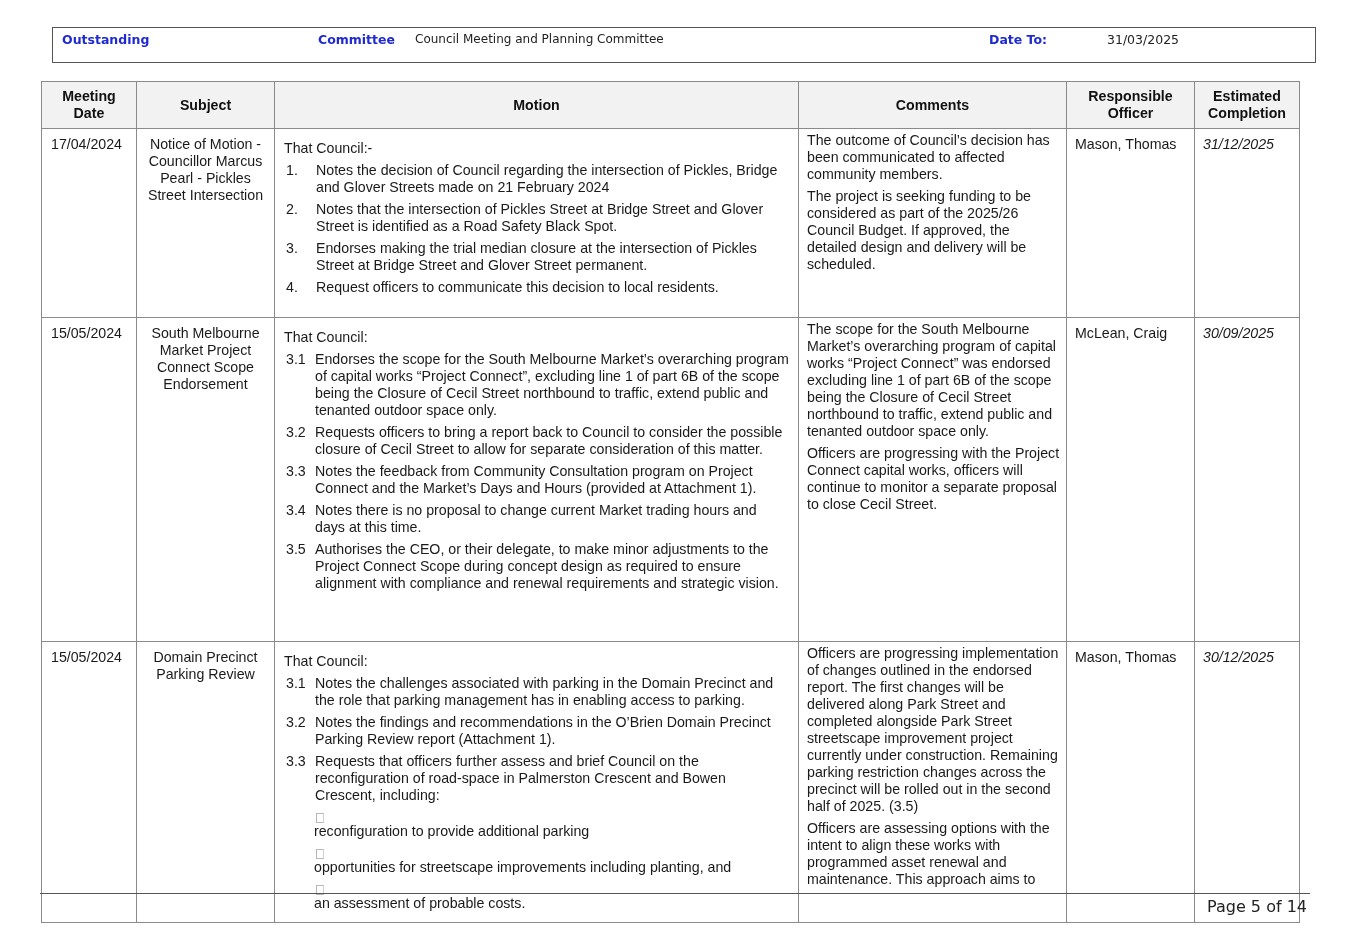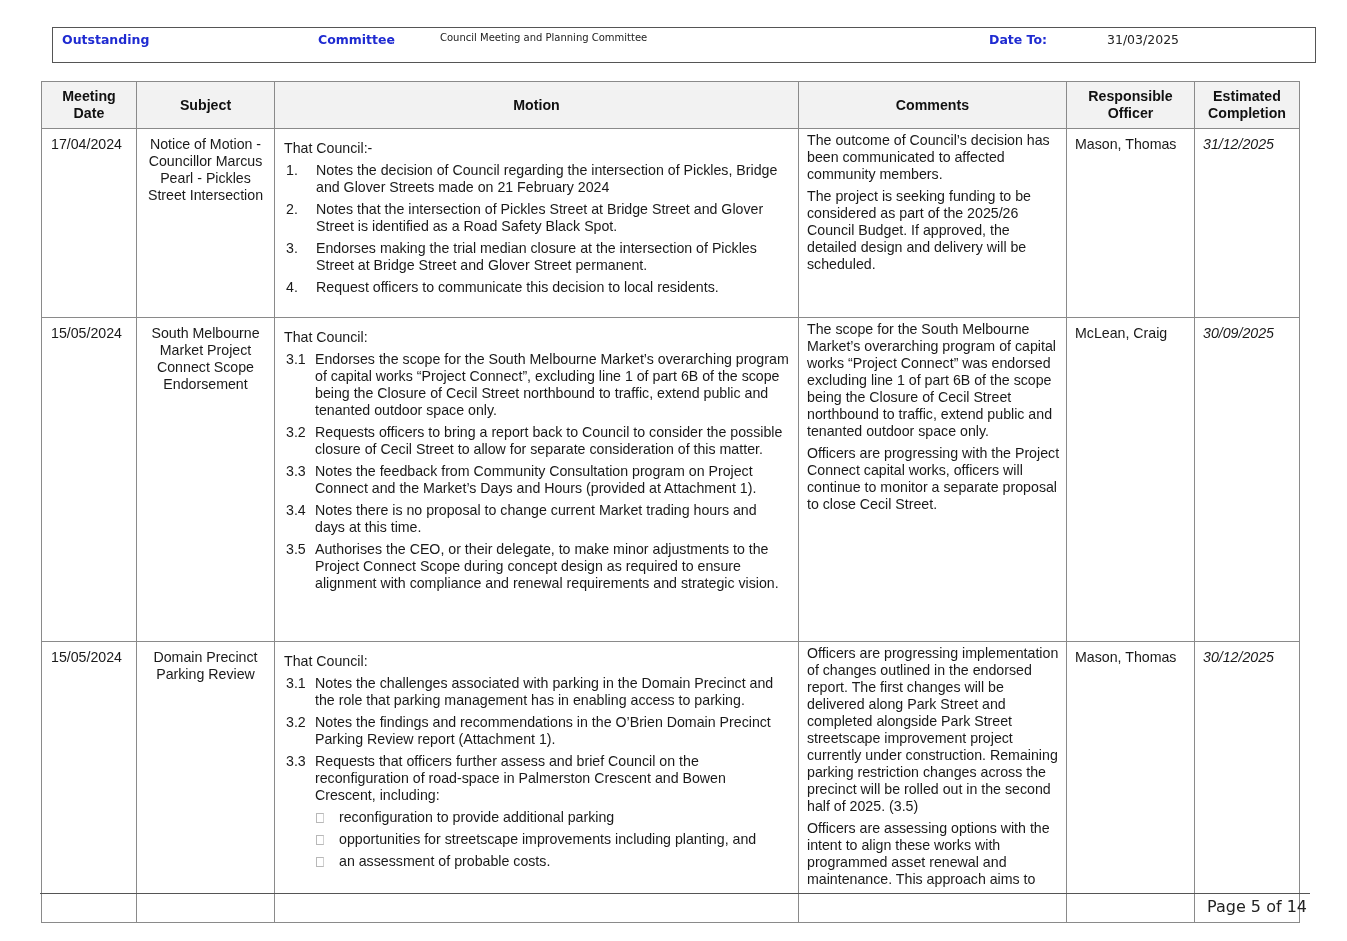--- a/index.html
+++ b/index.html
@@ -4,21 +4,21 @@
 <style>
   html, body { margin: 0; padding: 0; background: #ffffff; }
   body { width: 1347px; height: 941px; position: relative; overflow: hidden; font-family: "Liberation Sans", sans-serif; color: #1a1a1a; }
 
   .hdr-box { position: absolute; left: 41px; top: 27px; width: 1264px; height: 36px; border: 1.5px solid #555; box-sizing: border-box; font-family: "DejaVu Sans", sans-serif; font-size: 12.5px; margin-left: 11px; }
   .hdr-box span { position: absolute; top: 4px; white-space: nowrap; }
   .hdr-blue { color: #1f2bd1; font-weight: bold; }
   .hdr-outstanding { left: 9px; }
   .hdr-committee-label { left: 265px; text-align: center; }
   .hdr-committee-colon { left: 336px; color: #1f2bd1; }
-  .hdr-committee-value { left: 387px; color: #222; font-size: 10px; }
+  .hdr-committee-value { left: 362px; color: #222; font-size: 12px; }
   .hdr-dateto-label { left: 936px; }
   .hdr-dateto-value { left: 1054px; color: #222; }
 
   table.main { position: absolute; left: 41px; top: 81px; width: 1258px; border-collapse: collapse; table-layout: fixed; font-size: 14.2px; line-height: 17px; }
   table.main th, table.main td { border: 1.5px solid #8a8a8a; vertical-align: top; }
   table.main th { background: #f2f2f2; font-weight: bold; text-align: center; vertical-align: middle; height: 42px; padding: 2px 4px; font-size: 14.2px; line-height: 17px; color: #111; }
   col.c-date { width: 95px; }
   col.c-subj { width: 138px; }
   col.c-motion { width: 524px; }
   col.c-comments { width: 268px; }
@@ -30,21 +30,21 @@
   td.motion { padding: 7px 8px 0 9px; }
   td.comments { padding: 3px 6px 0 8px; }
   td.officer { padding: 7px 2px 0 8px; white-space: nowrap; }
   td.est { padding: 7px 2px 16px 8px; font-style: italic; }
 
   .intro { margin: 4px 0 5px 0; }
   .item { display: flex; margin: 0 0 5px 2px; }
   .item .num { width: 30px; flex: none; }
   .item .txt { flex: 1; }
   .item.dec .num { width: 29px; }
-  .sub { display: flex; margin: 0 0 5px 30px; }
+  .sub { display: flex; margin: 0 0 5px 30px; flex-direction: column; }
   .sub .box { width: 8px; height: 10px; border: 1px solid #b8b8b8; border-right-color: #d0d0d0; margin: 4px 15px 0 2px; flex: none; box-sizing: border-box; }
   .cpara { margin: 0 0 5px 0; }
 
   tr.r1 td { height: 165px; }
   tr.r2 td { height: 300px; }
   tr.r3 td { height: 257px; overflow: hidden; }
   tr.r3 .clip { height: 257px; overflow: hidden; }
 
   .footer-rule { position: absolute; left: 40px; top: 893px; width: 1270px; height: 1px; background: #555; }
   .footer-page { position: absolute; right: 40px; top: 897px; font-family: "DejaVu Sans", sans-serif; font-size: 16px; color: #222; }

